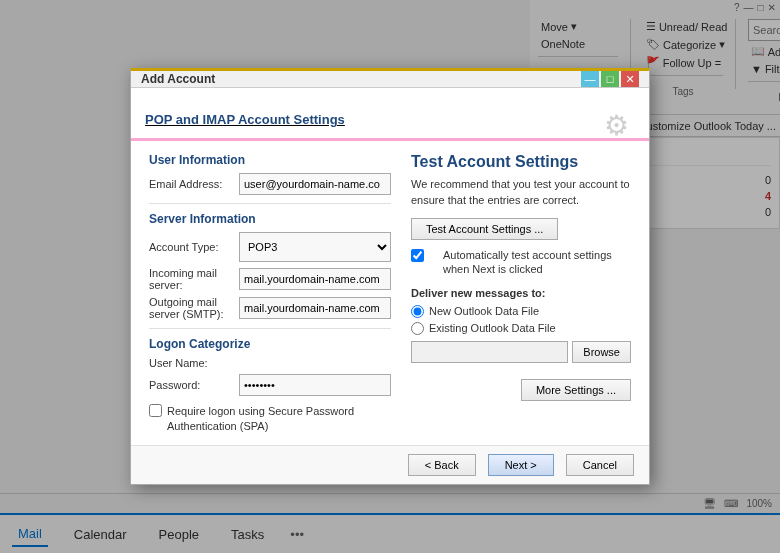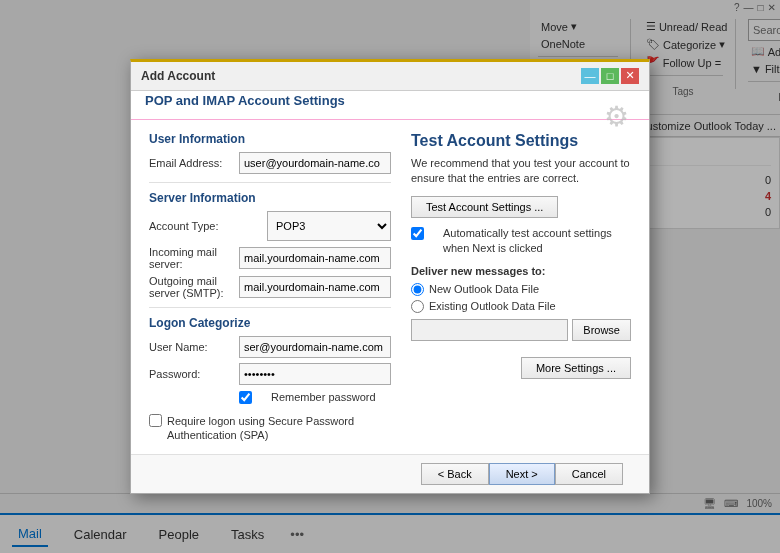--- a/index.html
+++ b/index.html
@@ -204,21 +204,21 @@
       width: 520px;
       background: white;
       border: 1px solid #aaa;
       box-shadow: 4px 4px 16px rgba(0,0,0,0.4);
       position: relative;
     }
 
     .dialog-titlebar {
       background: #f0f0f0;
       border-bottom: 1px solid #ccc;
-      padding: 6px 10px;
+      padding: 0 10px;
       display: flex;
       align-items: center;
       justify-content: space-between;
     }
 
     .dialog-title {
       font-size: 12px;
       font-weight: bold;
       color: #333;
     }
@@ -240,22 +240,23 @@
       align-items: center;
       justify-content: center;
     }
 
     .dialog-ctrl-btn.min { background: #5bc0de; }
     .dialog-ctrl-btn.max { background: #5cb85c; }
 
     
     .dialog-header {
       background: white;
-      padding: 2px 14px 8px;
-      border-bottom: 1px solid #f9a8d4;
+      padding: 24px 14px 8px;
+      border-bottom: 3px solid #f9a8d4;
+      text-decoration: underline;
     }
 
     .dialog-header-title {
       font-size: 13px;
       font-weight: bold;
       color: #1f497d;
       margin-bottom: 3px;
     }
 
     .dialog-header-subtitle {
@@ -315,21 +316,20 @@
       background: #f8f8f8;
     }
 
     .form-select {
       flex: 1;
       height: 30px;
       border: 1px solid #aaa;
       padding: 2px 4px;
       font-size: 11px;
       background: #f8f8f8;
-      margin-left: 28px;
     }
 
     .section-divider {
       height: 1px;
       background: #e0e0e0;
       margin: 8px 0;
     }
 
     
     .test-section-title {
@@ -427,24 +427,24 @@
     
     .more-settings-row {
       display: flex;
       justify-content: flex-end;
       margin-top: 16px;
     }
 
     
     .dialog-footer {
       border-top: 1px solid #e0e0e0;
-      padding: 8px 26px;
+      padding: 8px 15px;
       display: flex;
       justify-content: flex-end;
-      gap: 0;
+      gap: 12px;
       background: #f8f8f8;
     }
 
     .footer-btn {
       border: 1px solid #aaa;
       background: linear-gradient(to bottom, #f8f8f8, #e8e8e8);
       padding: 4px 16px;
       font-size: 11px;
       cursor: pointer;
       min-width: 60px;
@@ -591,32 +591,27 @@
           <label class="form-label">Outgoing mail server (SMTP):</label>
           <input class="form-input" type="text" value="mail.yourdomain-name.com" style="">
         </div>
 
         <div class="section-divider"></div>
 
         <div class="section-title">Logon Categorize</div>
 
         <div class="form-row">
           <label class="form-label">User Name:</label>
-          <input class="form-input" type="text" value="ser@yourdomain-name.com" style="">
         </div>
 
         <div class="form-row">
           <label class="form-label">Password:</label>
           <input class="form-input" type="password" value="••••••••" style="">
         </div>
 
-        <div class="checkbox-row" style="margin-left:90px;">
-          <input type="checkbox" id="rememberPwd" checked="" style="">
-          <label class="checkbox-label" for="rememberPwd">Remember password</label>
-        </div>
 
         <div class="spa-row">
           <input type="checkbox" id="spaCb" style="">
           <label class="checkbox-label" for="spaCb">Require logon using Secure Password Authentication (SPA)</label>
         </div>
       </div>
 
       <div class="dialog-right">
         <div class="test-section-title">Test Account Settings</div>
         <div class="test-description">We recommend that you test your account to ensure that the entries are correct.</div>

